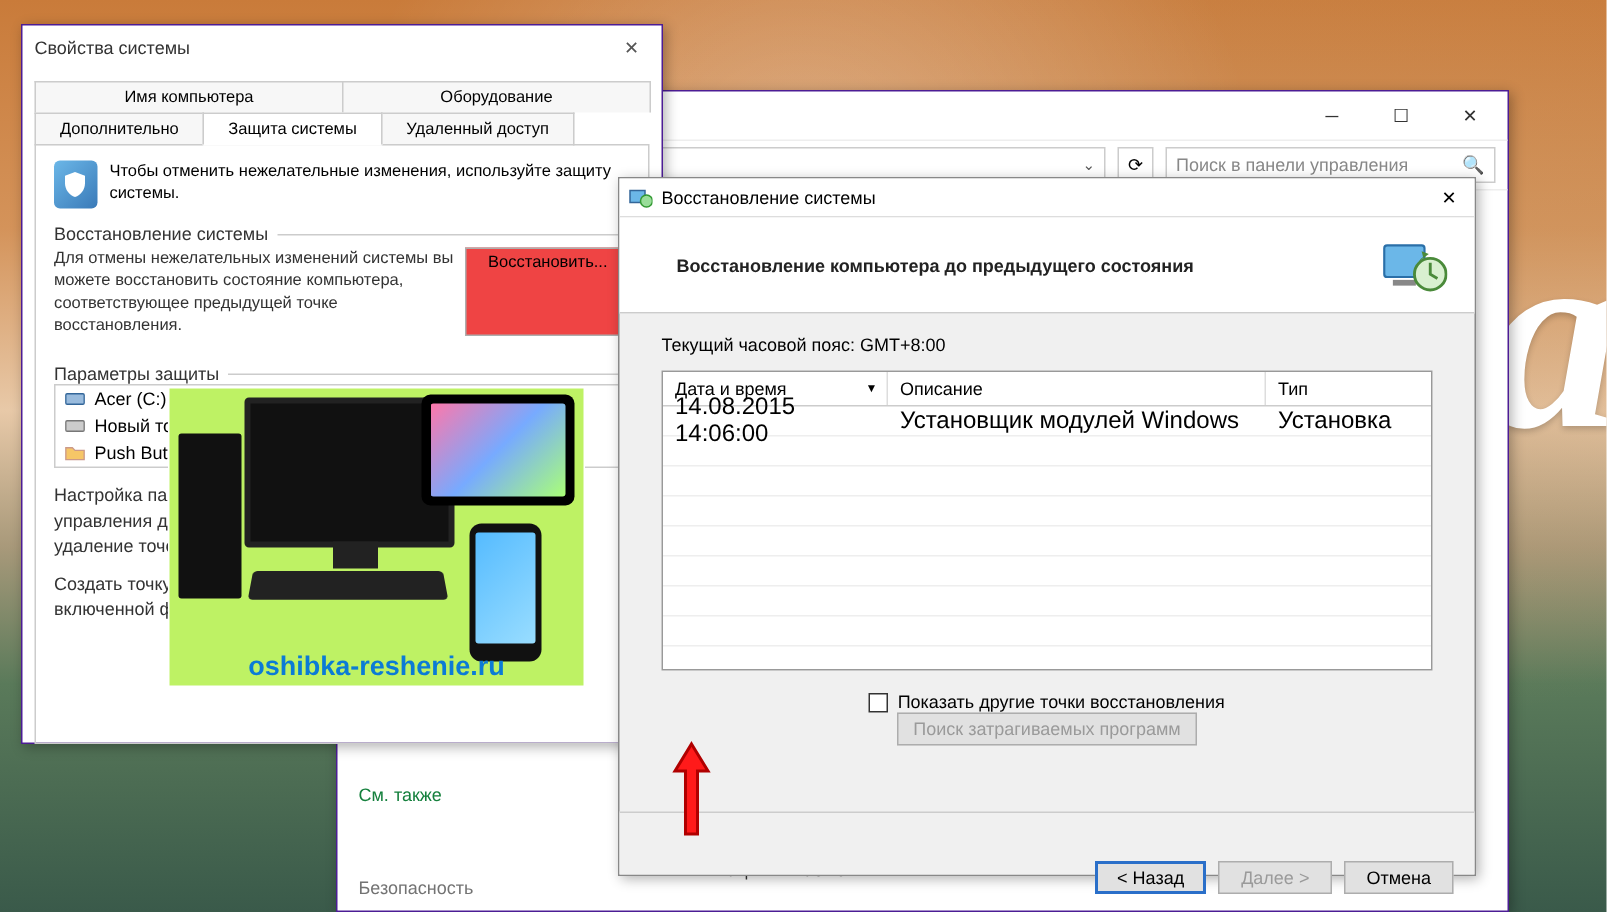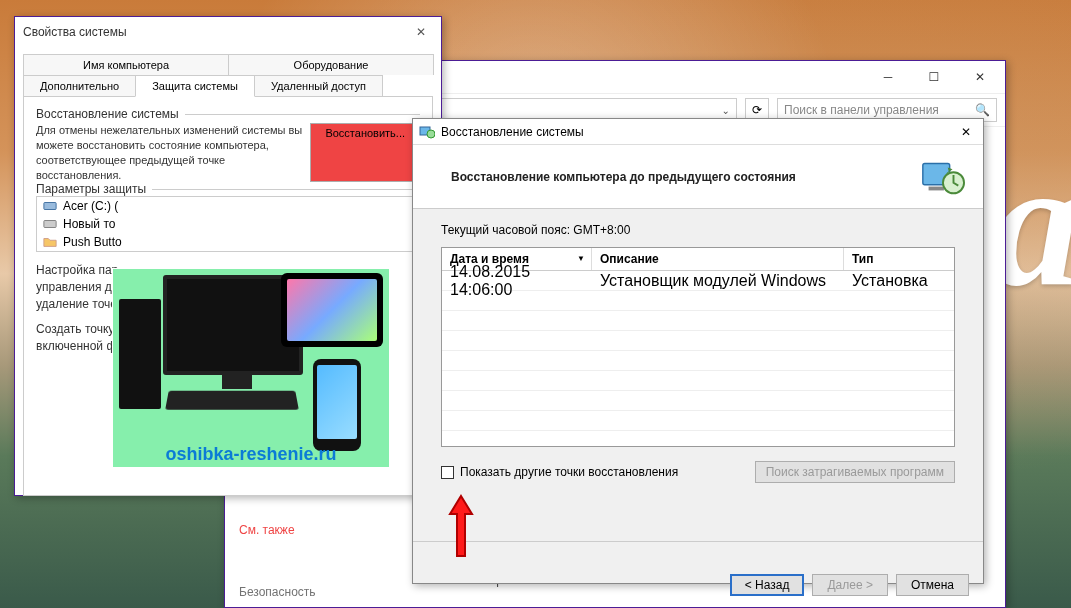--- a/index.html
+++ b/index.html
@@ -36,36 +36,36 @@
 .tab { border:1px solid #ccc; border-bottom:none; padding:4px 16px; background:#fff; font-size:11px; position:relative; top:1px; margin-right:-1px;}
 .tab.inactive { background:#f7f7f7;text-align:right; }
 .tab.active { background:#fff; z-index:2; border-bottom:1px solid #fff;}
 .sp-panel { border:1px solid #ccc; margin:0 8px 8px 8px; padding:10px 12px; min-height:400px; position:relative;}
 .sp-intro { display:flex; gap:8px; margin-bottom:10px;}
 .sp-icon { width:32px; height:32px; background:linear-gradient(135deg,#6bb7e8,#3a7ab8); border-radius:4px; display:flex; align-items:center; justify-content:center;}
 .sp-icon svg{width:20px;height:20px;}
 .grp-label { font-size:11px; color:#333; position:relative; }
 .grp-line { border-top:1px solid #ccc; margin-top:-7px; margin-left:0; }
 .grp-label span { background:#fff; padding-right:6px; position:relative; z-index:1;}
-.sp-rest-row { display:flex; gap:8px; margin:8px 0 0 0;}
+.sp-rest-row { display:flex; gap:8px; margin:8px 0 18px 0;}
 .sp-rest-text { flex:1; font-size:11px; color:#333; line-height:1.35;}
 .sp-btn { border:1px solid #adadad; background:#ef4444; padding:3px 14px; font-size:11px; min-width:100px; text-align:center;}
 
 .drive-box { border:1px solid #ccc; margin:6px 0 10px 0; }
 .drive-head { display:flex; border-bottom:1px solid #ccc; background:#fff;}
 .drive-head div { padding:4px 8px; font-size:11px;}
 .drive-head .c1{ flex:1; border-right:1px solid #ccc;}
 .drive-list div.row { display:flex; align-items:center; gap:6px; padding:2px 6px; font-size:11px;}
 .drv-ico { width:14px; height:14px; }
 
 .sp-cfg { font-size:11px; color:#333; line-height:1.4; margin-top:6px;}
 .link { color:#737373;margin-top:48px; }
 
 
-.devices { position:absolute; left:112px; top:268px; width:278px; height:200px; background:#86efac; border:1px solid #fff;}
+.devices { position:absolute; left:112px; top:258px; width:278px; height:200px; background:#bef264; border:1px solid #fff;}
 .dev-monitor { position:absolute; left:50px; top:6px; width:140px; height:100px; background:#111; border:4px solid #222; border-radius:3px;}
 .dev-monitor::after{content:"";position:absolute;left:55px;bottom:-18px;width:30px;height:18px;background:#222;}
 .dev-tower { position:absolute; left:6px; top:30px; width:42px; height:110px; background:#111; border-radius:2px;}
 .dev-kb { position:absolute; left:54px; top:120px; width:130px; height:22px; background:#222; border-radius:3px; transform:perspective(200px) rotateX(30deg);}
 .dev-tablet { position:absolute; right:6px; top:4px; width:102px; height:74px; background:#000; border-radius:6px; padding:6px;}
 .dev-tablet::before{content:"";position:absolute;inset:6px;background:linear-gradient(135deg,#f7a,#7af,#af7); border-radius:2px;}
 .dev-phone { position:absolute; right:28px; top:90px; width:48px; height:92px; background:#111; border-radius:8px;}
 .dev-phone::before{content:"";position:absolute;inset:6px 4px 12px 4px;background:linear-gradient(135deg,#5bf,#9df); border-radius:2px;}
 .dev-url { position:absolute; left:0; bottom:2px; width:100%; text-align:center; font-size:18px; font-weight:bold; color:#0b7bd6;}
 
@@ -75,27 +75,27 @@
 .sr-title-left { display:flex; align-items:center; gap:6px;}
 .sr-title-ico { width:16px; height:16px; }
 .sr-close { width:22px; height:22px; display:flex; align-items:center; justify-content:center;}
 .sr-head { height:64px; background:#fff; border-bottom:1px solid #ccc; display:flex; align-items:center; justify-content:space-between; padding:0 18px 0 38px;}
 .sr-head-text { font-size:12px; color:#222; font-weight:600;}
 .sr-head-ico { width:46px; height:46px;}
 .sr-body { padding:14px 28px; }
 .sr-tz { font-size:12px; margin-bottom:10px;}
 .sr-table { border:1px solid #999; background:#fff; height:200px; overflow:hidden;}
 .sr-thead { display:flex; background:#fff; border-bottom:1px solid #ccc;}
-.sr-th { padding:4px 8px; font-size:12px; border-right:1px solid #ddd; position:relative;font-weight:bold;}
+.sr-th { padding:4px 8px; font-size:12px; border-right:1px solid #ddd; position:relative;}
 .sr-th.c1{width:150px;} .sr-th.c2{flex:1;} .sr-th.c3{width:110px;border-right:none;}
 .sr-th .sort{ font-size:8px; position:absolute; right:6px; top:6px;}
 .sr-tr { display:flex; border-bottom:1px solid #eee; height:20px; align-items:center;}
 .sr-td { padding:2px 8px; font-size:16px;}
 .sr-td.c1{width:150px;} .sr-td.c2{flex:1;} .sr-td.c3{width:110px;}
-.sr-opts { display:flex; justify-content:space-between; align-items:center; margin-top:14px;}
+.sr-opts { display:flex; justify-content:space-between; align-items:center; margin-top:14px;flex-direction:column;}
 .sr-chk { display:flex; align-items:center; gap:6px; font-size:12px;}
 .chkbox { width:13px; height:13px; border:1px solid #333; background:#fff;}
 .sr-btn { border:1px solid #adadad; background:#e1e1e1; padding:3px 10px; font-size:12px;}
 .sr-btn.disabled { color:#9a9a9a;}
 .sr-footer { position:absolute; bottom:0; left:0; right:0; height:42px; border-top:1px solid #ccc; background:#f0f0f0; display:flex; justify-content:flex-end; align-items:center; gap:8px; padding:0 14px;}
 .wiz-btn { border:1px solid #adadad; background:#e1e1e1; padding:3px 14px; font-size:12px; min-width:72px; text-align:center;margin-top:44px;}
 .wiz-btn.primary { border:2px solid #2a6fc9; padding:2px 13px;}
 .wiz-btn.disabled { color:#9a9a9a;}
 
 
@@ -125,21 +125,21 @@
     </div>
     <div class="cp-refresh">⟳</div>
     <div class="cp-search">
       <span>Поиск в панели управления</span>
       <span>🔍</span>
     </div>
   </div>
   <div class="cp-body">
     <div class="cp-side">
       <div style="height:380px"></div>
-      <div class="cp-row" style="color:#ef4444">См. также</div>
+      <div class="cp-row" style="color:#15803d">См. также</div>
       <div class="cp-row link">Безопасность</div>
     </div>
     <div class="cp-main">
       <div style="height:360px"></div>
       <div class="cp-row"><span class="cp-label">Полное имя:</span></div>
       <div class="cp-row"><span class="cp-label">Описание:</span></div>
       <div class="cp-row"><span class="cp-label">Рабочая группа:</span></div>
       <div class="cp-row" style="margin-top:18px">Активация Windows</div>
     </div>
   </div>
@@ -155,20 +155,28 @@
       <div class="tab inactive" style="flex:1;text-align:center">Имя компьютера</div>
       <div class="tab inactive" style="flex:1;text-align:center">Оборудование</div>
     </div>
     <div class="tab-row">
       <div class="tab inactive">Дополнительно</div>
       <div class="tab active">Защита системы</div>
       <div class="tab inactive">Удаленный доступ</div>
     </div>
   </div>
   <div class="sp-panel">
+    <div class="sp-intro">
+      <div class="sp-icon">
+        <svg viewBox="0 0 24 24">
+            <path fill="#fff" d="M12 2l8 3v6c0 5-3.4 9.7-8 11-4.6-1.3-8-6-8-11V5l8-3z"></path>
+          </svg>
+      </div>
+      <div style="font-size:11px;line-height:1.35">Чтобы отменить нежелательные изменения, используйте защиту системы.</div>
+    </div>
 
     <div class="grp-label"><span>Восстановление системы</span></div>
     <div class="grp-line"></div>
     <div class="sp-rest-row">
       <div class="sp-rest-text">Для отмены нежелательных изменений системы вы можете восстановить состояние компьютера, соответствующее предыдущей точке восстановления.</div>
       <div class="sp-btn">Восстановить...</div>
     </div>
 
     <div class="grp-label"><span>Параметры защиты</span></div>
     <div class="grp-line"></div>

